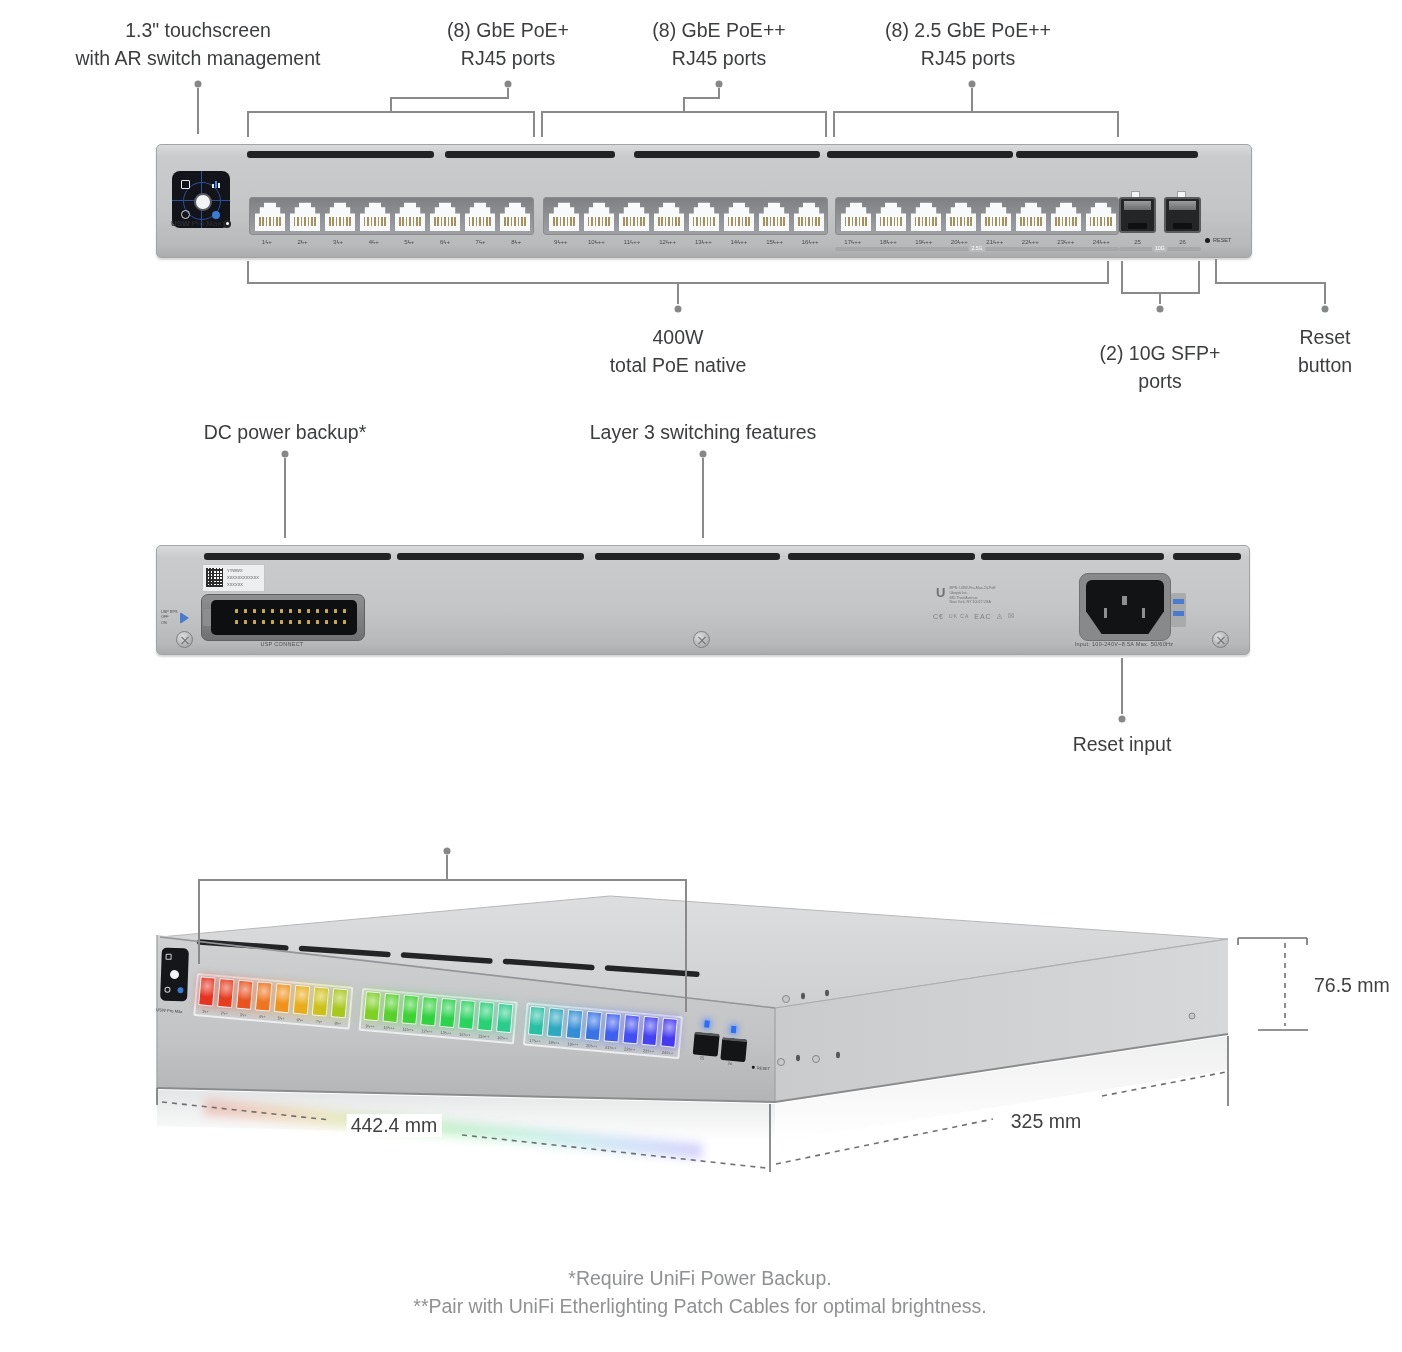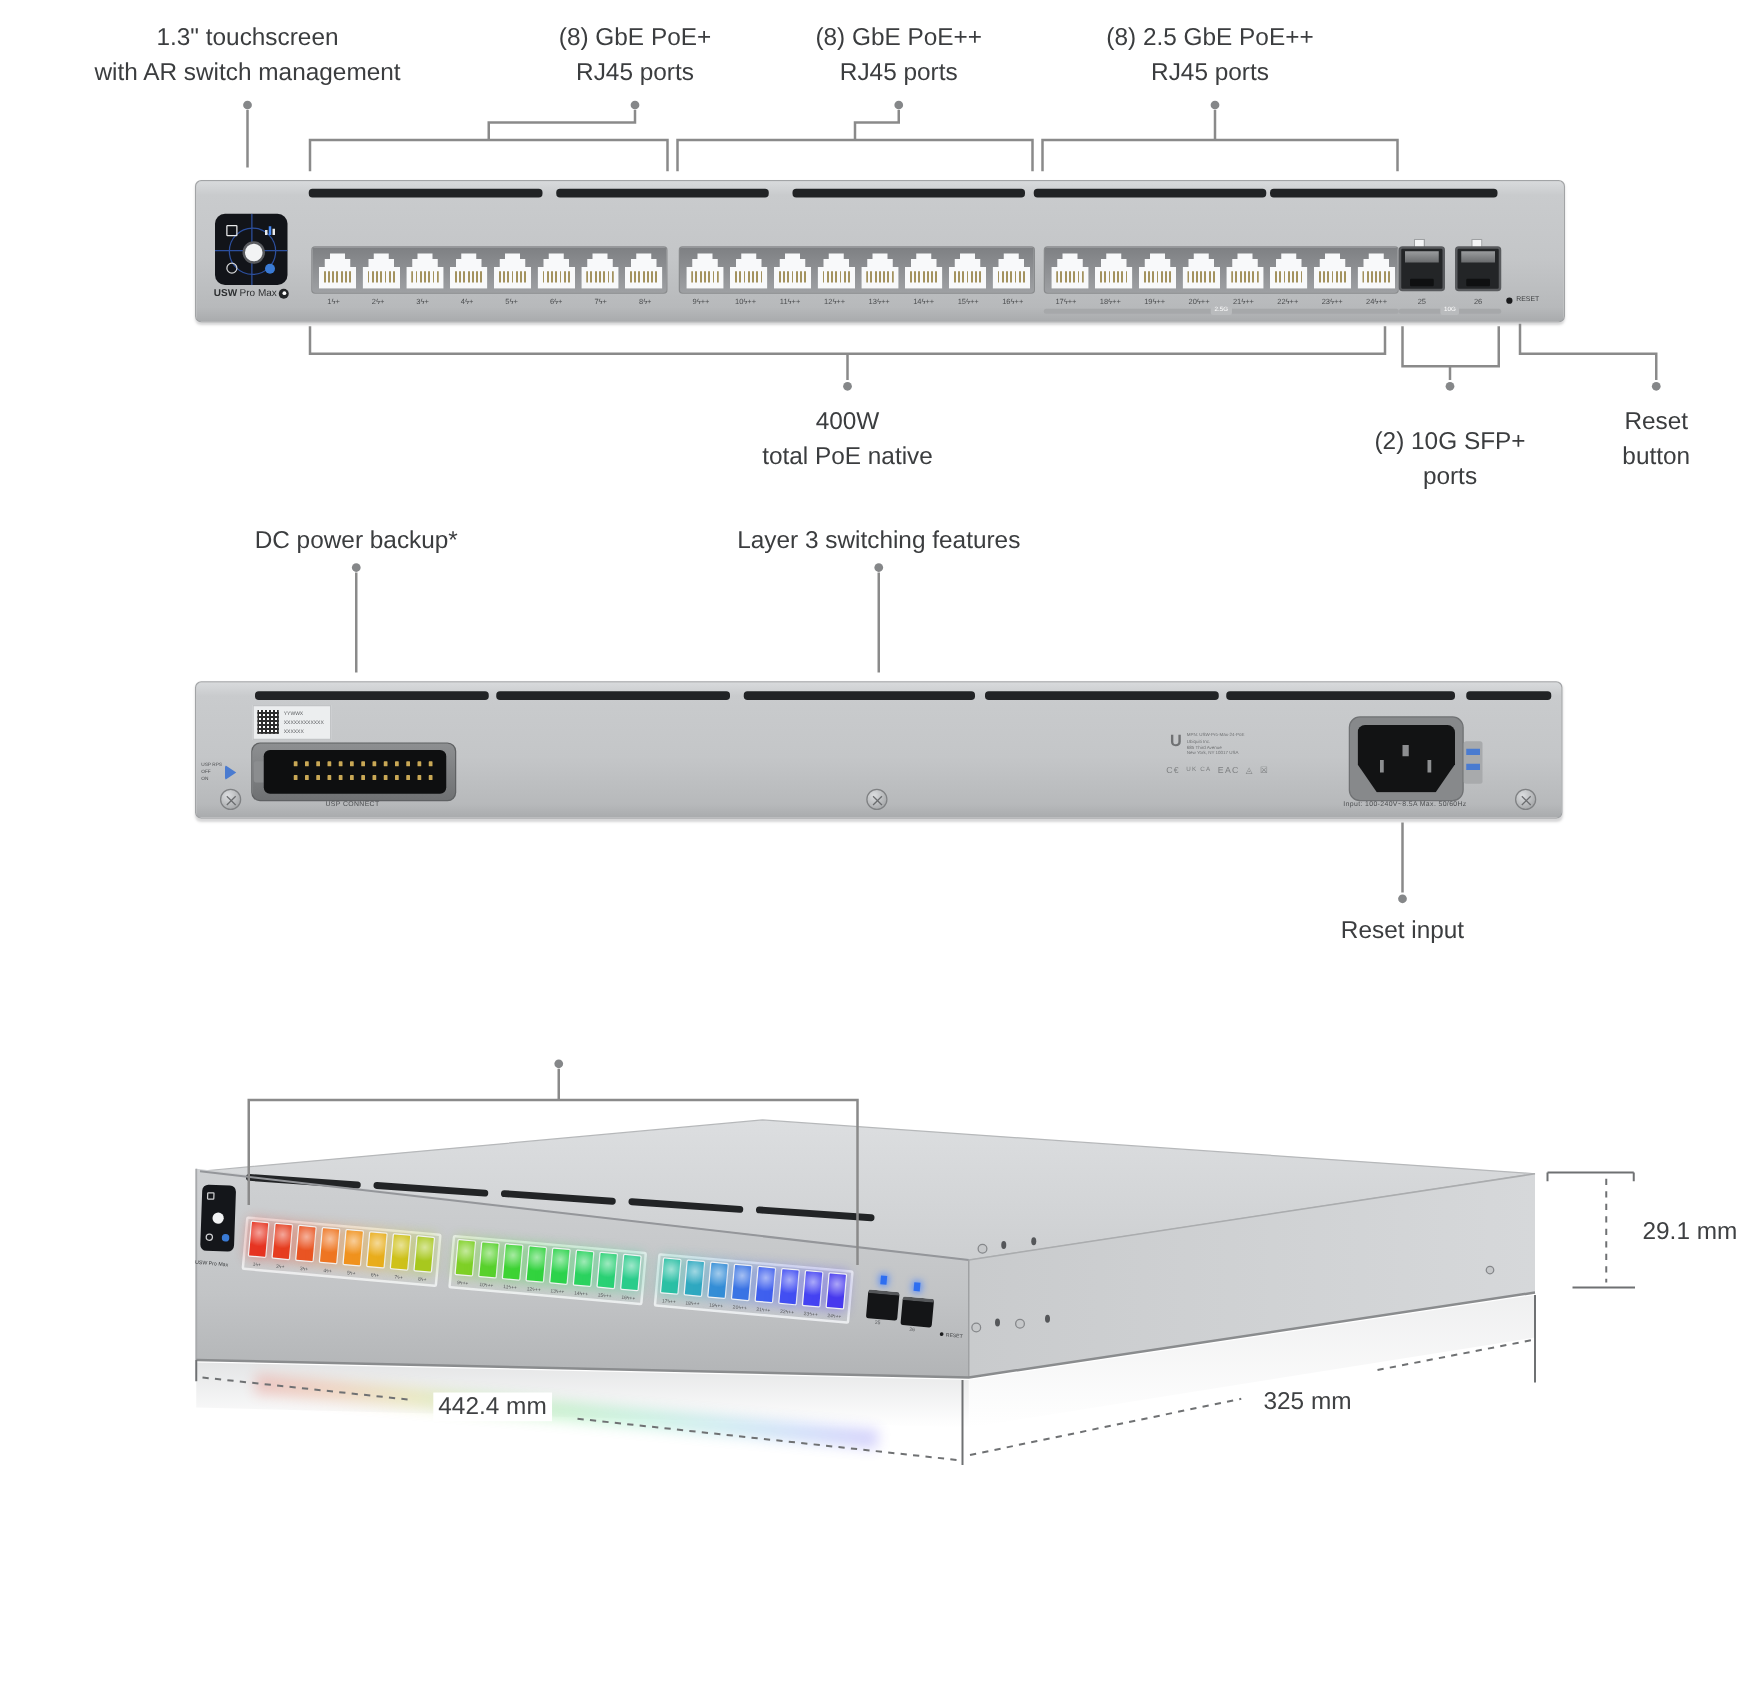--- a/index.html
+++ b/index.html
@@ -193,21 +193,21 @@
       <span class="dot"></span>
       <span class="ic-sq"></span>
       <span class="ic-chart">
           <i style="height:4px"></i>
           <i style="height:7px"></i>
           <i style="height:5px"></i>
         </span>
       <span class="ic-cir"></span>
       <span class="ic-blue"></span>
     </div>
-    <div class="brand" style="left:14px;top:85px">
+    <div class="brand" style="left:14px;top:74px">
       <b>USW</b>
       <span>Pro Max</span>
       <span class="bicon"></span>
     </div>
 
     <div class="bank" style="left:92px;top:52px;width:285px">
         <div class="jack"></div>
         <div class="jack"></div>
         <div class="jack"></div>
         <div class="jack"></div>
@@ -583,16 +583,20 @@
     <div>Layer 3 switching features</div>
   </div>
   <div class="ann" style="left:1122px;top:730px">
     <div>Reset input</div>
   </div>
   <div class="ann" style="left:447px;top:786px">
   </div>
 
   <div class="dim ctr" style="left:394px;top:1114px">442.4 mm</div>
   <div class="dim ctr" style="left:1046px;top:1110px">325 mm</div>
-  <div class="dim" style="left:1310px;top:974px">29.1 mm</div>
-
+  <div class="dim" style="left:1310px;top:974px">76.5 mm</div>
+
+  <div class="ann foot" style="left:700px;top:1264px">
+    <div>*Require UniFi Power Backup.</div>
+      <div>**Pair with UniFi Etherlighting Patch Cables for optimal brightness.</div>
+  </div>
 
 </div>
 
 </body></html>

